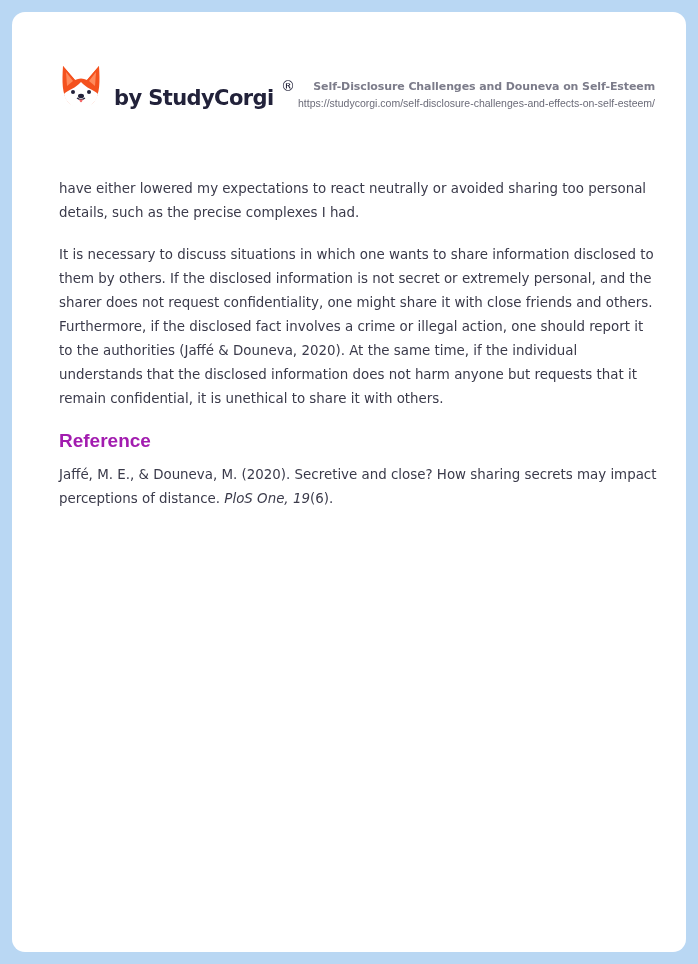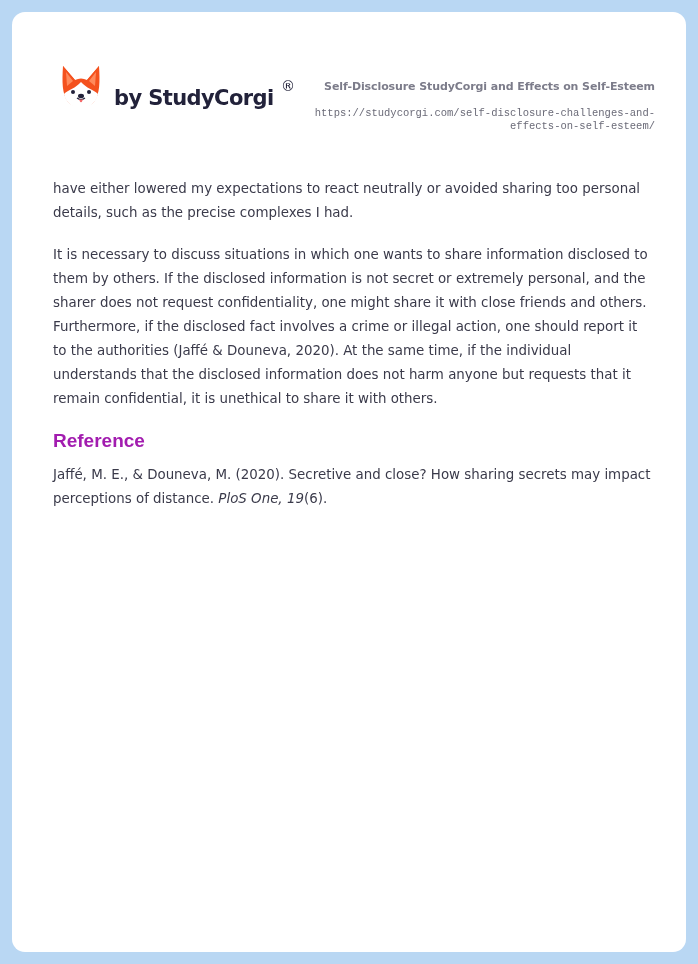--- a/index.html
+++ b/index.html
@@ -47,29 +47,29 @@
     }
     .doc-title {
       font-family: "DejaVu Sans", sans-serif;
       font-weight: bold;
       font-size: 11px;
       color: #7c7c8a;
       letter-spacing: -0.1px;
       line-height: 14px;
     }
     .doc-url {
-      margin-top: 13px;
-      font-family: Liberation Mono, monospace;
+      margin-top: 3px;
+      font-family: Liberation Sans, sans-serif;
       font-size: 10.5px;
       color: #6b6b78;
       line-height: 13px;
     }
     .content {
       position: absolute;
-      left: 41px; top: 165px;
+      left: 47px; top: 165px;
       width: 600px;
       font-family: "DejaVu Sans", sans-serif;
       font-size: 13.4px;
       line-height: 24px;
       color: #3a3a4a;
     }
     .content p { margin: 0 0 18px 0; }
     .content h2 {
       margin: 2px 0 10px 0;
       font-family: "Liberation Sans", sans-serif;
@@ -105,21 +105,21 @@
 
       <path d="M17 34 Q21 37 25 34" stroke="#22223a" stroke-width="1.2" fill="none"></path>
 
       <path d="M19 35.5 Q21 41 23 35.5 Z" fill="#f46a6a"></path>
     </svg>
     <span class="logo-text">by StudyCorgi</span>
     <span class="logo-reg">®</span>
   </div>
 
   <div class="header-meta">
-    <div class="doc-title">Self-Disclosure StudyCorgi and Effects on Self-Esteem</div>
+    <div class="doc-title">Self-Disclosure Challenges and Douneva on Self-Esteem</div>
     <div class="doc-url">https://studycorgi.com/self-disclosure-challenges-and-effects-on-self-esteem/</div>
   </div>
 
   <div class="content">
     <p>have either lowered my expectations to react neutrally or avoided sharing too personal details, such as the precise complexes I had.</p>
     <p>It is necessary to discuss situations in which one wants to share information disclosed to them by others. If the disclosed information is not secret or extremely personal, and the sharer does not request confidentiality, one might share it with close friends and others. Furthermore, if the disclosed fact involves a crime or illegal action, one should report it to the authorities (Jaffé &amp; Douneva, 2020). At the same time, if the individual understands that the disclosed information does not harm anyone but requests that it remain confidential, it is unethical to share it with others.</p>
     <h2>Reference</h2>
     <p><span>Jaffé, M. E., &amp; Douneva, M. (2020). Secretive and close? How sharing secrets may impact perceptions of distance. </span><em>PloS One, 19</em><span>(6).</span></p>
   </div>
 

